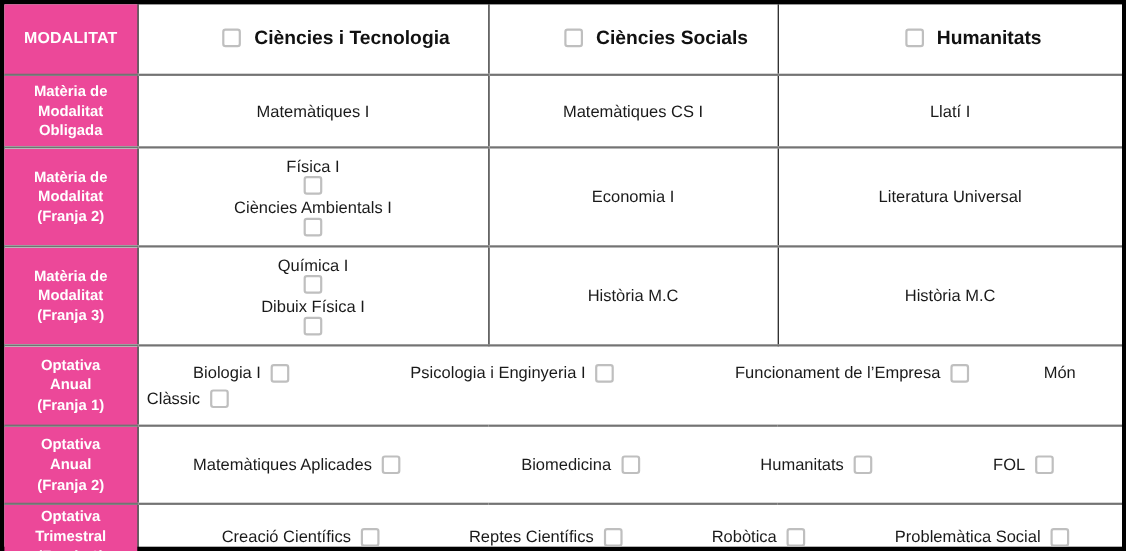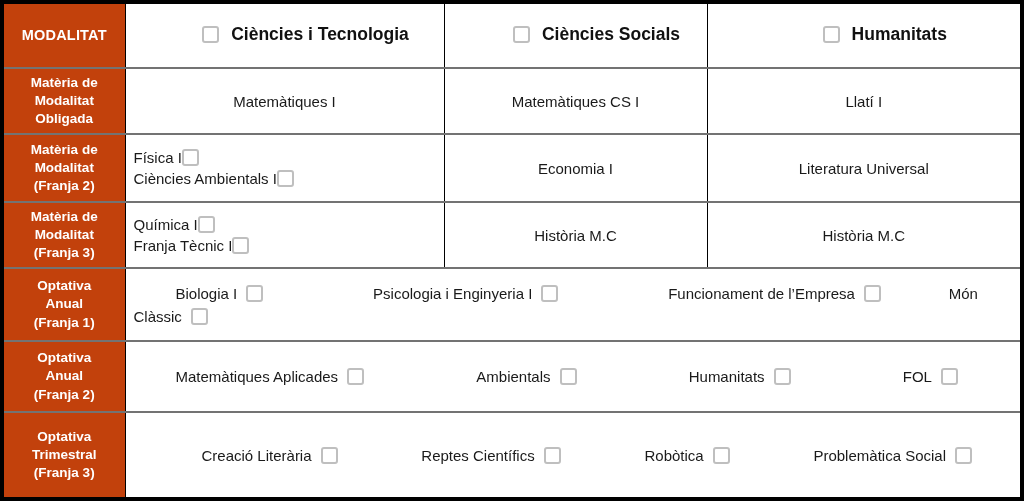--- a/index.html
+++ b/index.html
@@ -15,42 +15,42 @@
     border-collapse: collapse;
     width: 100%; height: 100%;
     table-layout: fixed;
   }
   td { border-left: 1px solid #000; border-top: 2px solid #737373; overflow: hidden; }
   tr:first-child td { border-top: none; }
   td:first-child { border-left: none; }
 
   
   .hd {
-    background: #c2410c;
+    background: #ec4899;
     color: #ffffff;
     font-weight: bold;
     font-size: 13.5px;
     line-height: 1.35;
     text-align: center;
     vertical-align: middle;
     white-space: pre-line;
     padding: 2px;
   }
   .hd-main { font-size: 14.5px; letter-spacing: .2px; }
 
   
   .hcell { text-align: center; vertical-align: middle; }
   .hlabel { font-weight: bold; font-size: 17.5px; color: #111; }
 
   
   .c { text-align: center; vertical-align: middle; font-size: 15px; }
 
   
   .lcell { vertical-align: middle; padding: 4px 8px 4px 8px; font-size: 15px; }
-  .optline { display: flex; align-items: center; gap: 0; margin: 4px 0; }
+  .optline { display: flex; align-items: center; gap: 0; margin: 4px 0; flex-direction: column; }
 
   
   .wide { vertical-align: middle; font-size: 15px; }
   .jline { display: flex; align-items: flex-start; justify-content: space-between; }
   .opt  { display: inline-flex; align-items: center; gap: 9px; padding-left: 42px; }
   .opt-h { gap: 12px; }
 
   .f1cell { padding: 8px 42px 8px 8px; }
   .f1cell .line2 { display: flex; align-items: center; gap: 9px; margin-top: 6px; }
   .f2cell { padding: 0 62px 0 8px; }
@@ -140,21 +140,21 @@
     <tr>
       <td class="hd">Matèria de
 Modalitat
 (Franja 3)</td>
       <td class="lcell">
         <div class="optline">
           <span>Química I</span>
           <span class="cb"></span>
         </div>
         <div class="optline">
-          <span>Franja Tècnic I</span>
+          <span>Dibuix Física I</span>
           <span class="cb"></span>
         </div>
       </td>
       <td class="c">Història M.C</td>
       <td class="c">Història M.C</td>
     </tr>
 
     <tr>
       <td class="hd">Optativa
 Anual
@@ -186,21 +186,21 @@
       <td class="hd">Optativa
 Anual
 (Franja 2)</td>
       <td class="wide f2cell" colspan="3">
         <div class="jline">
           <span class="opt">
             <span>Matemàtiques Aplicades</span>
             <span class="cb"></span>
           </span>
           <span class="opt">
-            <span>Ambientals</span>
+            <span>Biomedicina</span>
             <span class="cb"></span>
           </span>
           <span class="opt">
             <span>Humanitats</span>
             <span class="cb"></span>
           </span>
           <span class="opt">
             <span>FOL</span>
             <span class="cb"></span>
           </span>
@@ -208,21 +208,21 @@
       </td>
     </tr>
 
     <tr>
       <td class="hd">Optativa
 Trimestral
 (Franja 3)</td>
       <td class="wide f3cell" colspan="3">
         <div class="jline">
           <span class="opt">
-            <span>Creació Literària</span>
+            <span>Creació Científics</span>
             <span class="cb"></span>
           </span>
           <span class="opt">
             <span>Reptes Científics</span>
             <span class="cb"></span>
           </span>
           <span class="opt">
             <span>Robòtica</span>
             <span class="cb"></span>
           </span>

